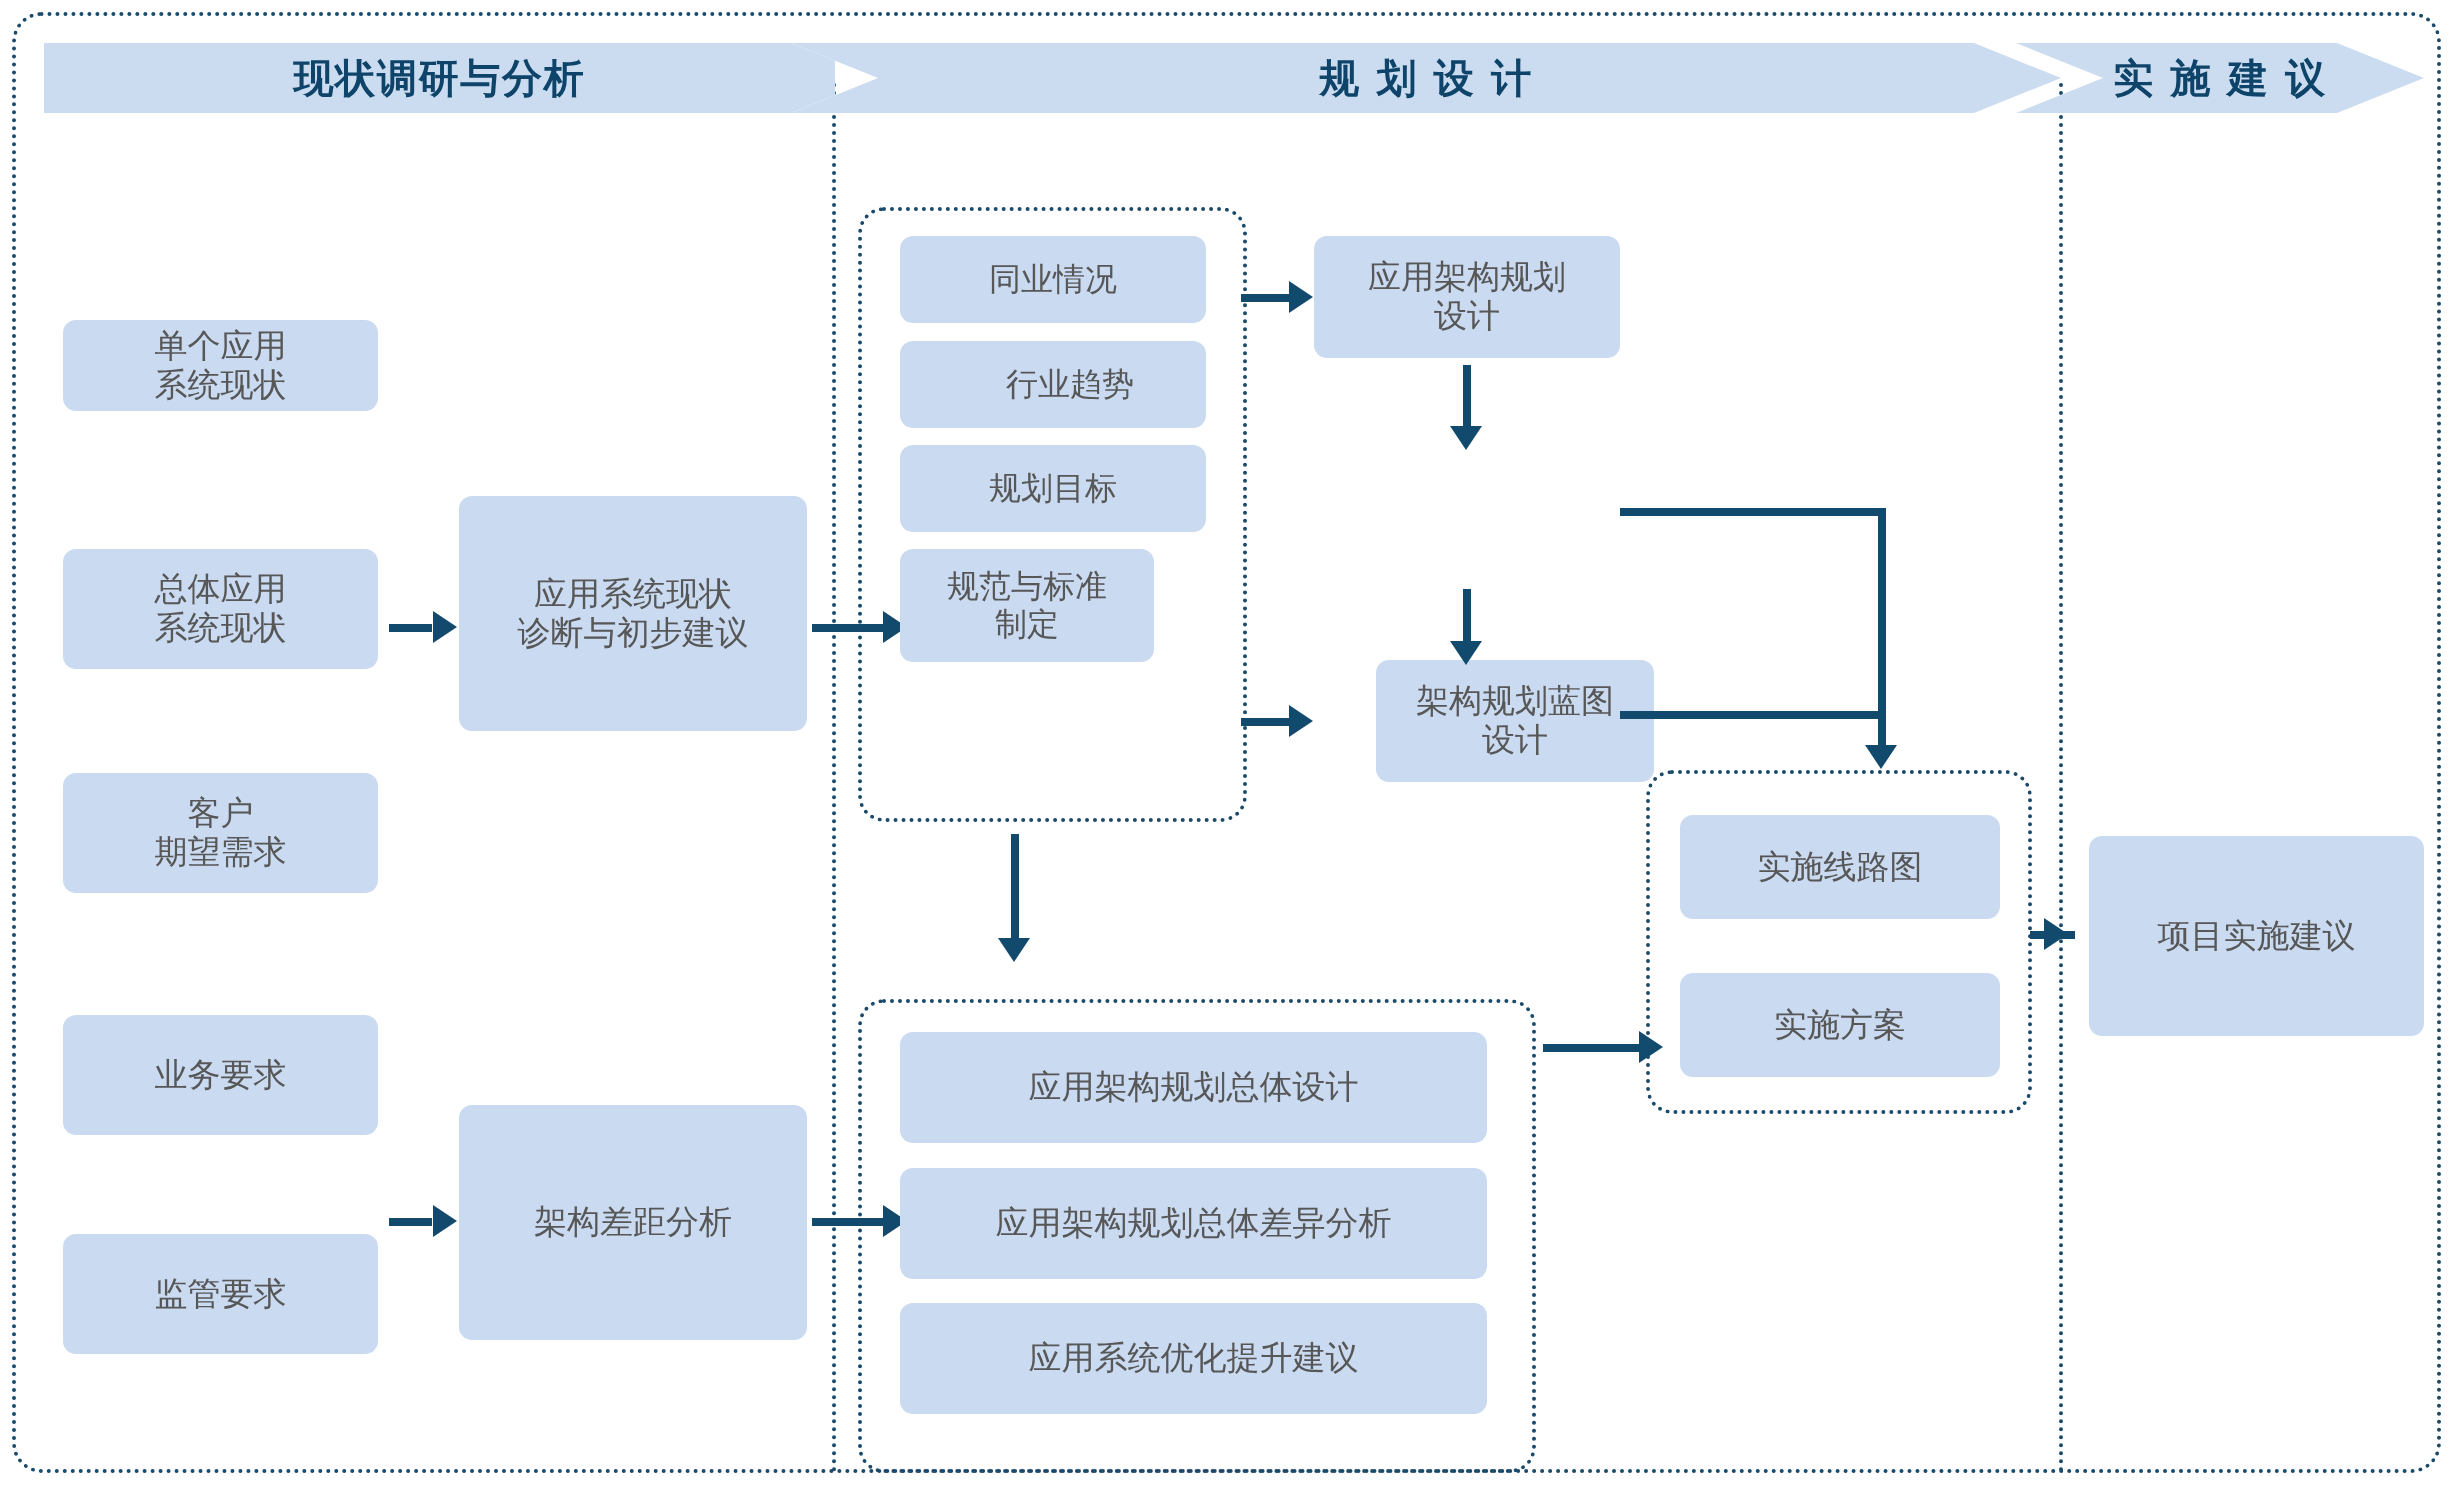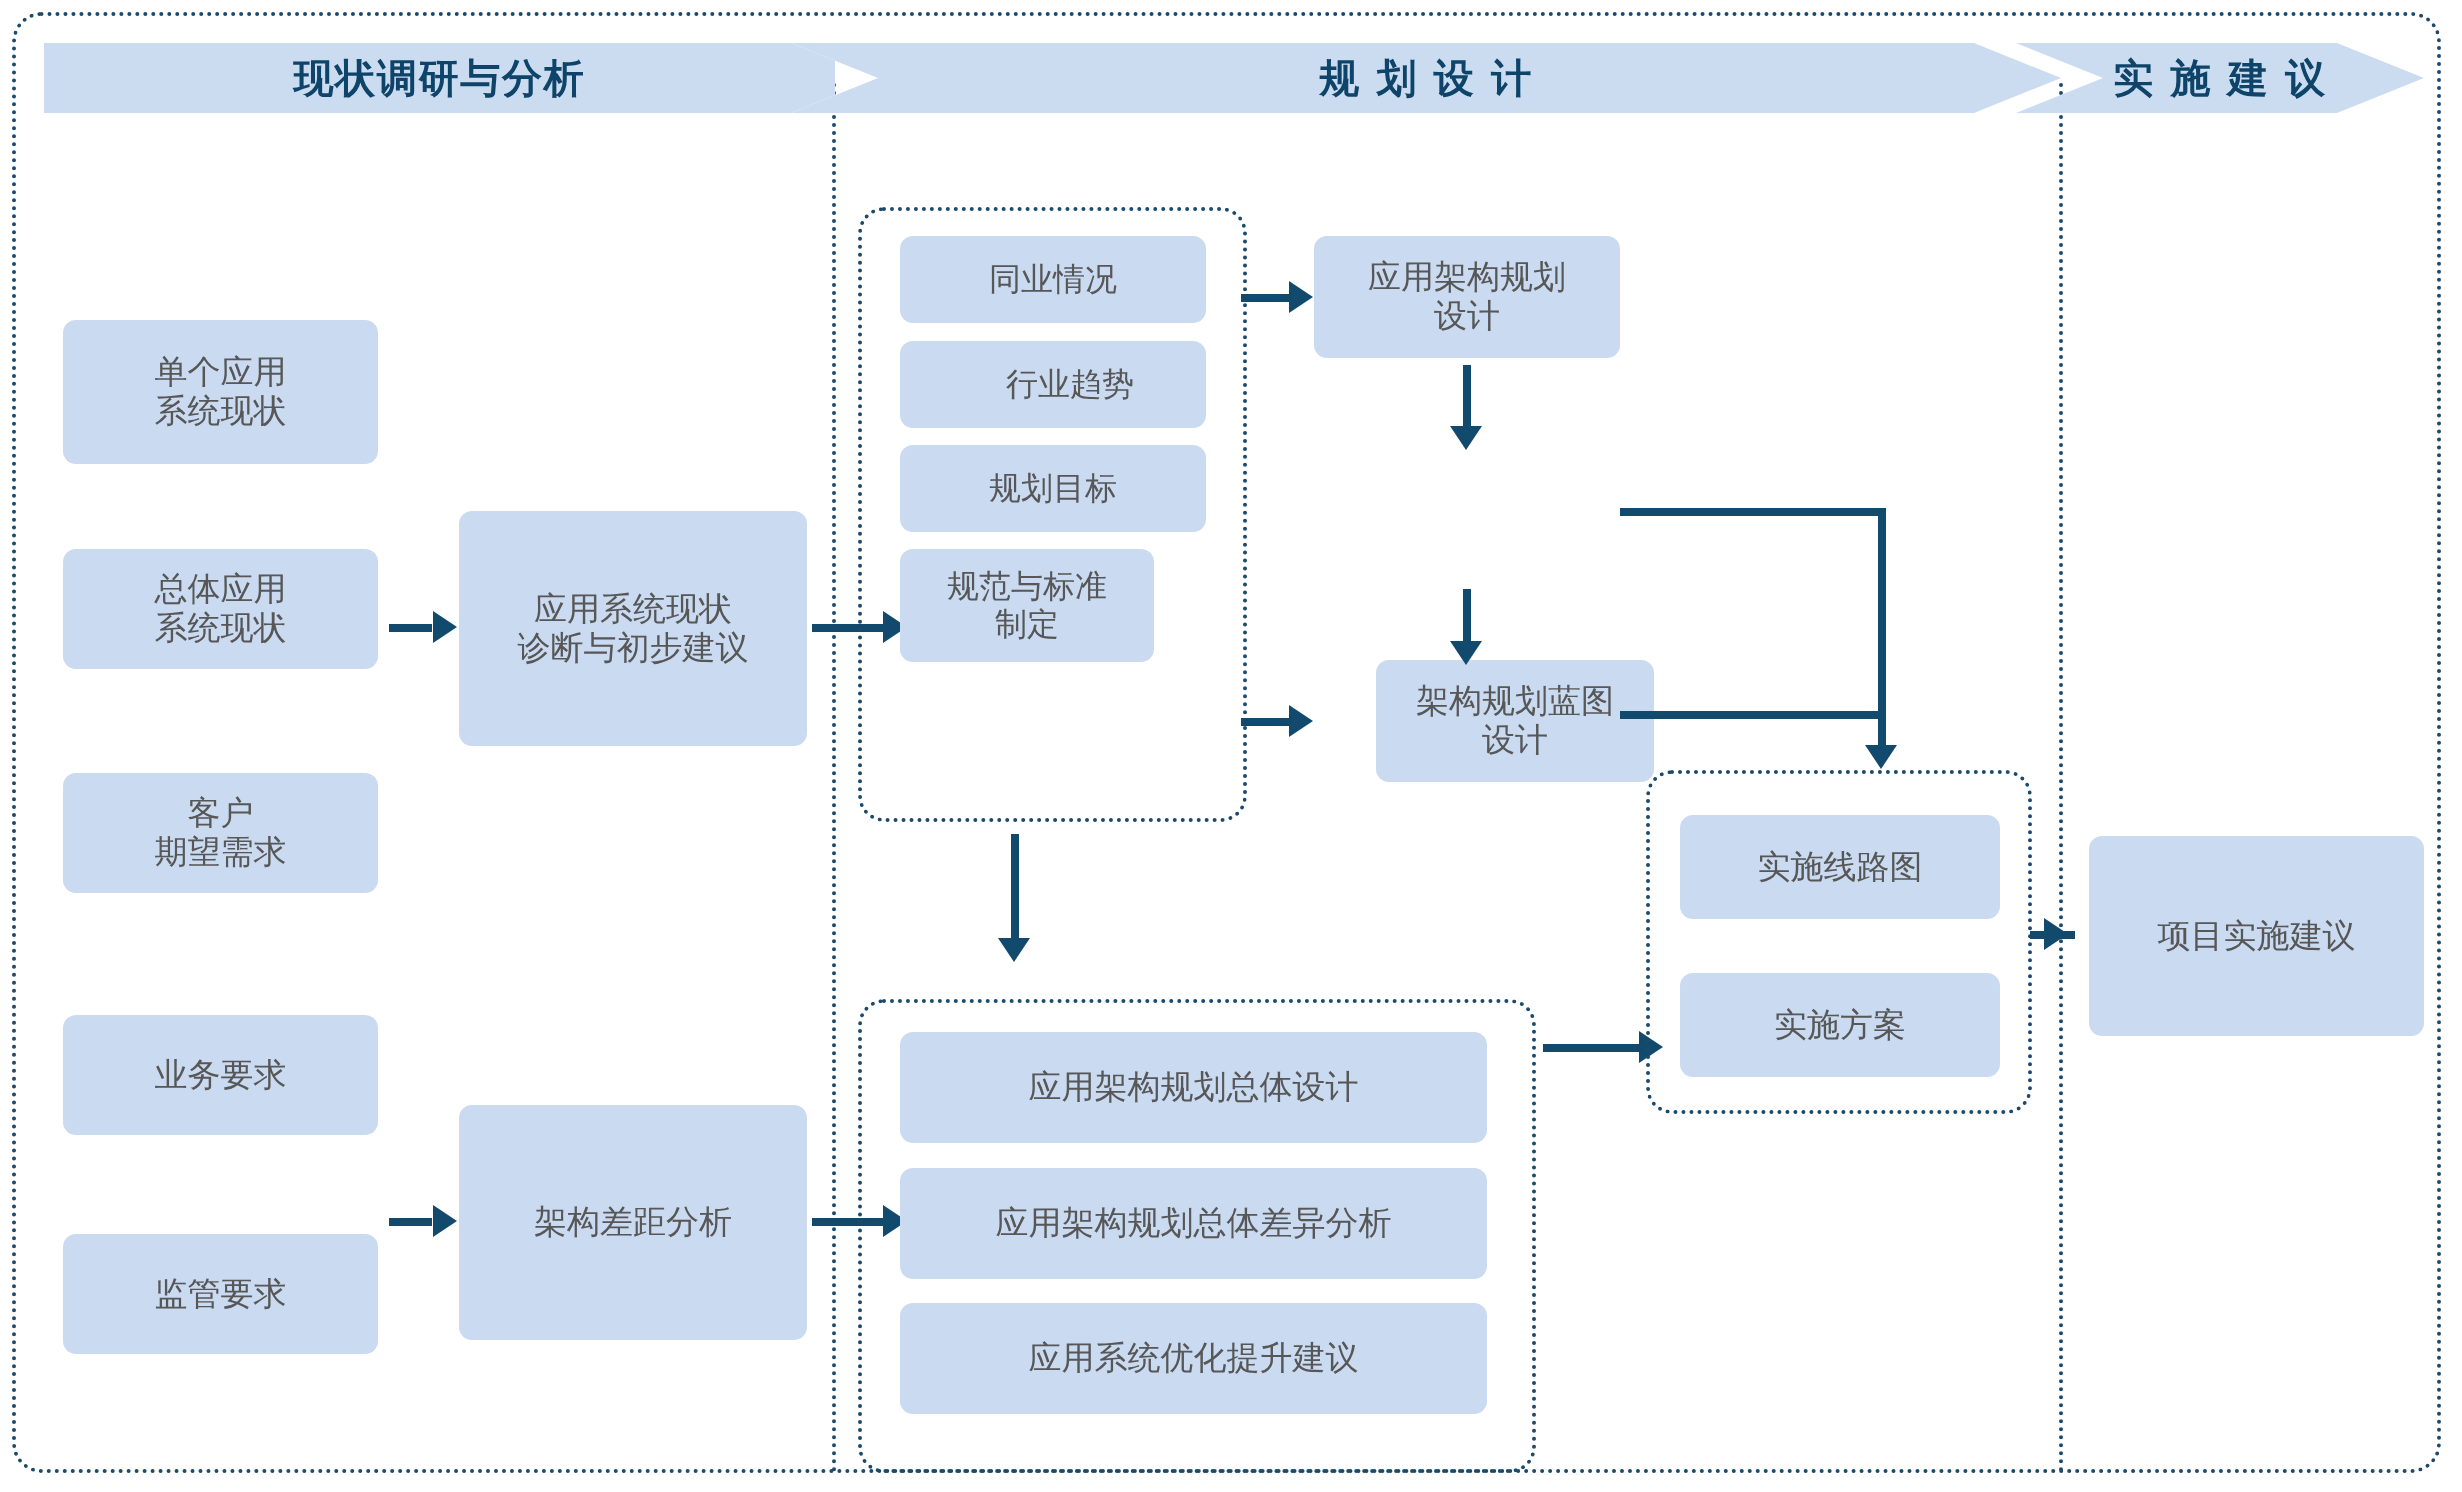--- a/index.html
+++ b/index.html
@@ -68,34 +68,34 @@
   <div class="hdr" style="left:791px;top:43px;width:1270px;
               clip-path:polygon(0 0, 87px 35px, 0 70px, 1183px 70px, 1270px 35px, 1183px 0);">
     <span>规 划 设 计</span>
   </div>
 
   <div class="hdr" style="left:2016px;top:43px;width:408px;
               clip-path:polygon(0 0, 87px 35px, 0 70px, 321px 70px, 408px 35px, 321px 0);">
     <span>实 施 建 议</span>
   </div>
 
-  <div class="node" style="left:63px;top:320px;width:315px;height:144px;white-space:pre-line;">单个应用
+  <div class="node" style="left:63px;top:320px;width:315px;height:91px;white-space:pre-line;">单个应用
 系统现状</div>
 
   <div class="node" style="left:63px;top:549px;width:315px;height:120px;white-space:pre-line;">总体应用
 系统现状</div>
 
   <div class="node" style="left:63px;top:773px;width:315px;height:120px;white-space:pre-line;">客户
 期望需求</div>
 
   <div class="node" style="left:63px;top:1015px;width:315px;height:120px;white-space:pre-line;">业务要求</div>
 
   <div class="node" style="left:63px;top:1234px;width:315px;height:120px;white-space:pre-line;">监管要求</div>
 
-  <div class="node" style="left:459px;top:511px;width:348px;height:235px;white-space:pre-line;">应用系统现状
+  <div class="node" style="left:459px;top:496px;width:348px;height:235px;white-space:pre-line;">应用系统现状
 诊断与初步建议</div>
 
   <div class="node" style="left:459px;top:1105px;width:348px;height:235px;white-space:pre-line;">架构差距分析</div>
 
   <div class="ln h" style="left:389px;top:624px;width:43px;"></div>
   <div class="ah-r" style="left:433px;top:611px;"></div>
 
   <div class="ln h" style="left:389px;top:1218px;width:43px;"></div>
   <div class="ah-r" style="left:433px;top:1205px;"></div>
 

